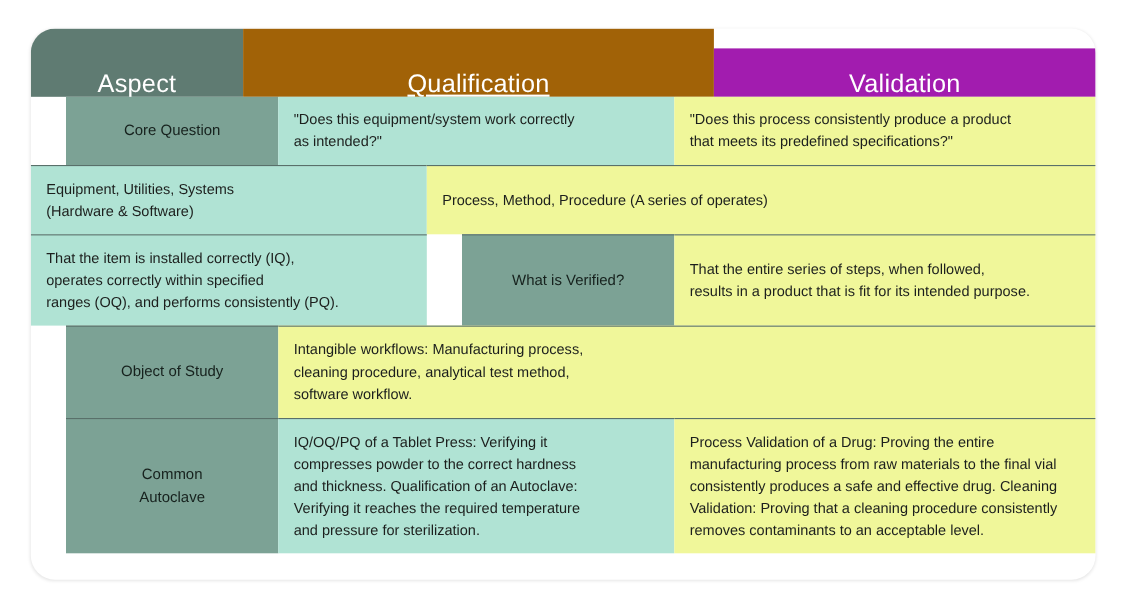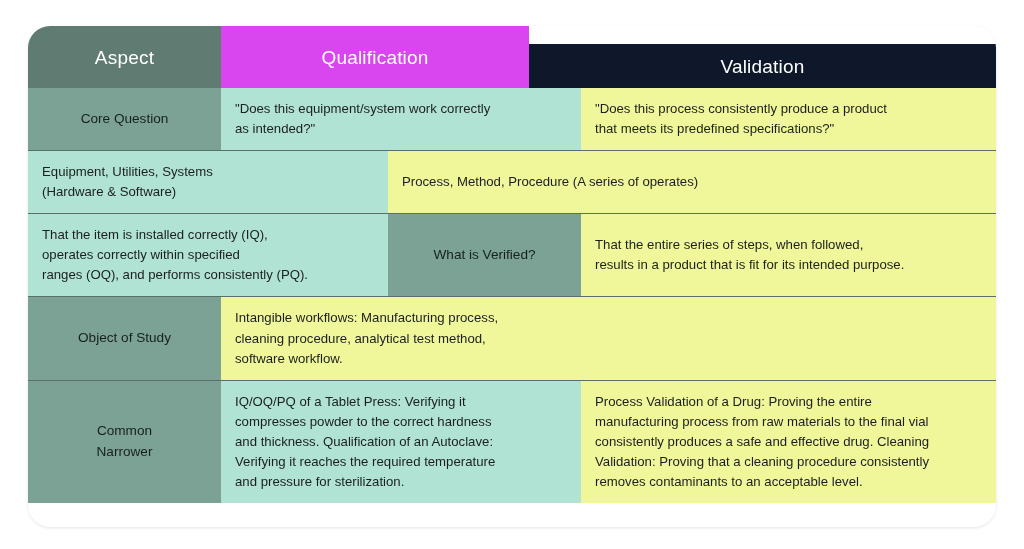--- a/index.html
+++ b/index.html
@@ -27,31 +27,31 @@
     box-shadow: 0 1px 3px rgba(0,0,0,0.10);
   }
 
   .table-header {
     display: flex;
     height: 62px;
     flex: 0 0 62px;
   }
   .table-header .hcell {
     display: flex;
-    align-items: center;
+    align-items: flex-end;
     justify-content: center;
     color: #ffffff;
-    font-size: 19px;
+    font-size: 23px;
     font-weight: 400;
     letter-spacing: 0.2px;
     line-height: 1;
   }
   .hcell.col-aspect      { width: 193px; background: #5f7b72; }
-  .hcell.col-qual        { width: 308px; background: #d946ef; }
-  .hcell.col-val         { flex: 1 1 auto; background: #0f172a; margin-top: 18px; }
+  .hcell.col-qual        { width: 428px; background: #a16207; text-decoration: underline; }
+  .hcell.col-val         { flex: 1 1 auto; background: #a21caf; margin-top: 18px; }
 
   .table-body {
     flex: 1 1 auto;
     display: flex;
     flex-direction: column;
   }
 
   .trow {
     display: flex;
     position: relative;
@@ -67,20 +67,21 @@
   .cell.aspect {
     width: 193px;
     background: #7ca295;
     display: flex;
     align-items: center;
     justify-content: center;
     text-align: center;
     color: #16211d;
     font-size: 13.6px;
     padding: 18px 8px;
+    margin-left: 32px;
   }
   .cell.qual {
     width: 360px;
     background: #b0e3d4;
     display: flex;
     align-items: center;
   }
   .cell.val {
     flex: 1 1 auto;
     background: #f0f79a;
@@ -165,21 +166,21 @@
 software workflow.</span>
         </div>
     </div>
 
     <div class="trow r4">
     </div>
 
     <div class="trow r5">
       <div class="cell aspect">
           <span class="txt">Common
-Narrower</span>
+Autoclave</span>
         </div>
       <div class="cell qual">
           <span class="txt">IQ/OQ/PQ of a Tablet Press: Verifying it
 compresses powder to the correct hardness
 and thickness. Qualification of an Autoclave:
 Verifying it reaches the required temperature
 and pressure for sterilization.</span>
         </div>
       <div class="cell val">
           <span class="txt">Process Validation of a Drug: Proving the entire

